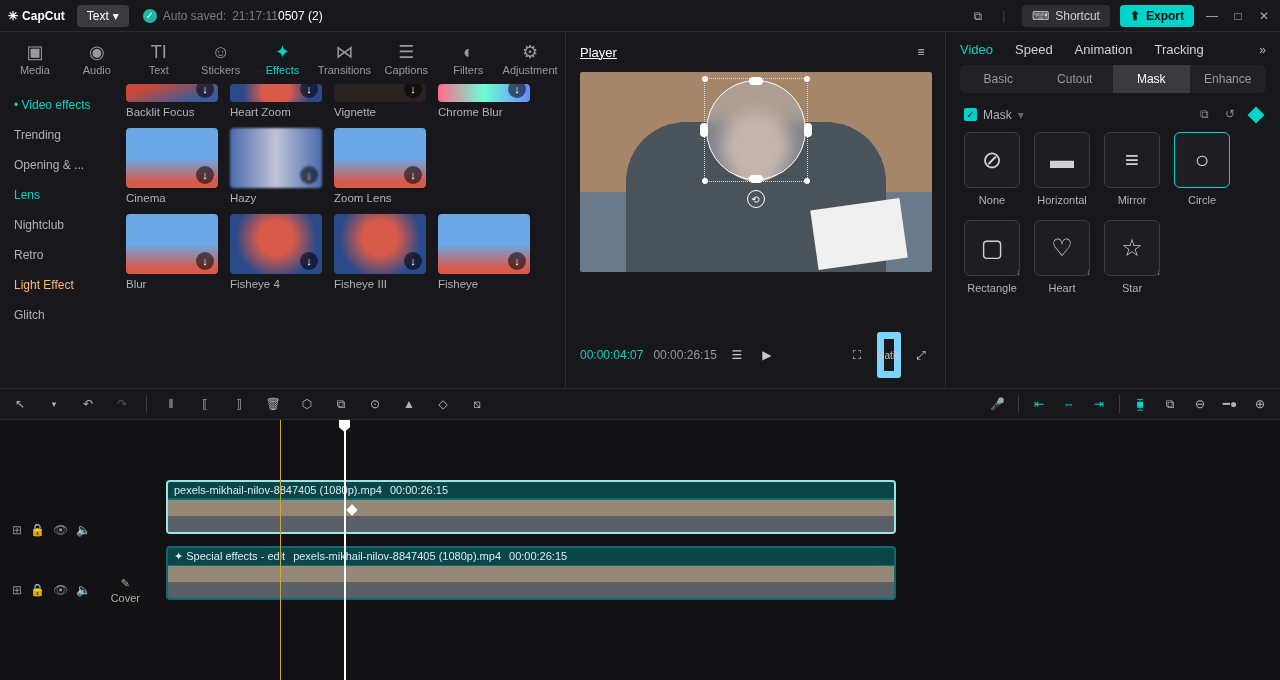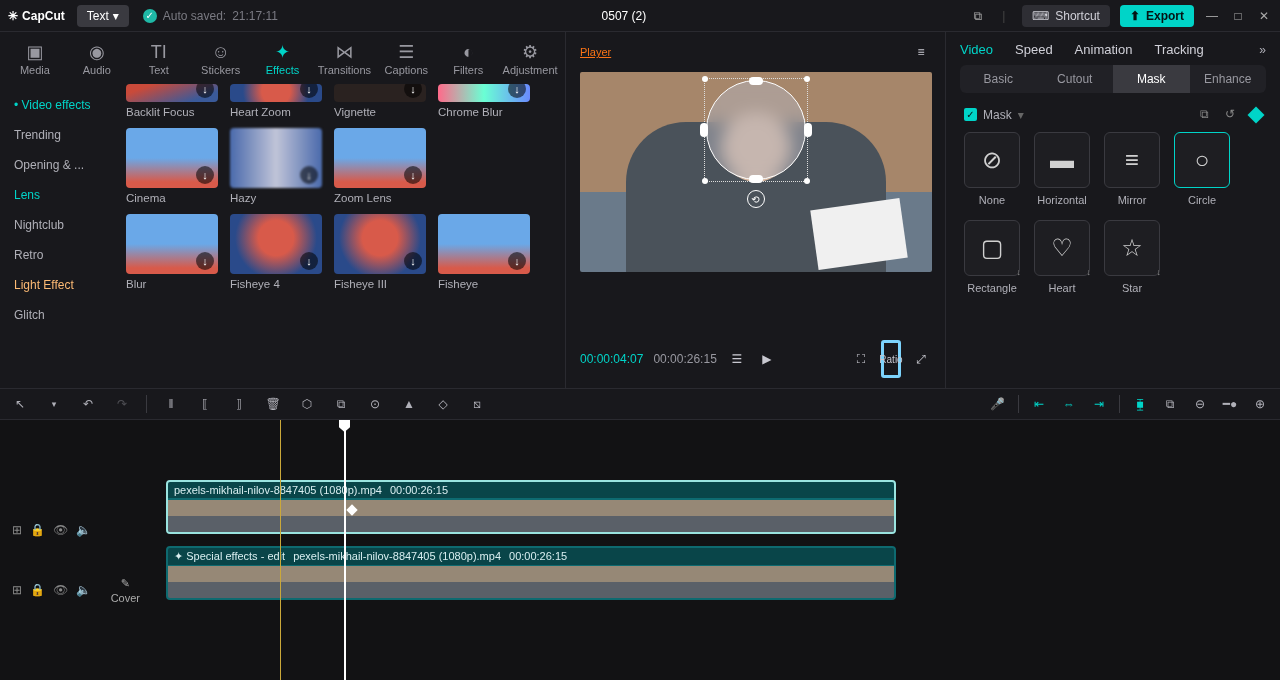--- a/index.html
+++ b/index.html
@@ -4,21 +4,21 @@
 <style>
 * { margin:0; padding:0; box-sizing:border-box; font-family:-apple-system,BlinkMacSystemFont,"Segoe UI",sans-serif; }
 body { background:#0d0d10; color:#b0b0b8; width:1280px; height:680px; overflow:hidden; font-size:12px; }
 
 
 .topbar { height:32px; background:#18181c; display:flex; align-items:center; padding:0 8px; border-bottom:1px solid #2a2a30; }
 .logo { display:flex; align-items:center; gap:4px; color:#fff; font-weight:600; }
 .menu-btn { background:#3a3a40; color:#fff; padding:4px 10px; border-radius:4px; margin-left:12px; display:flex; align-items:center; gap:4px; cursor:pointer; }
 .autosave { display:flex; align-items:center; gap:6px; margin-left:14px; color:#7a7a82; }
 .check { width:14px; height:14px; border-radius:50%; background:#1fb8a6; display:inline-flex; align-items:center; justify-content:center; color:#fff; font-size:10px; }
-.title { flex:1; text-align:center; color:#fff; font-weight:500; }
+.title { flex:1; text-align:left; color:#fff; font-weight:500; }
 .top-right { display:flex; align-items:center; gap:10px; }
 .pill-btn { background:#2e2e34; color:#d0d0d8; padding:4px 10px; border-radius:4px; display:flex; align-items:center; gap:6px; cursor:pointer; }
 .export-btn { background:#00d4c8; color:#041414; font-weight:600; }
 .win-btn { width:16px; height:16px; display:inline-block; color:#aaa; cursor:pointer; text-align:center; line-height:16px; }
 
 
 .main { display:flex; height:356px; }
 
 
 .left-panel { width:566px; background:#18181c; display:flex; flex-direction:column; border-right:1px solid #2a2a30; }
@@ -41,41 +41,41 @@
 .th-blur { background:linear-gradient(90deg,#4a6aac,#c0c4d8,#4a6aac); filter:blur(1px); }
 .th-chrome { background:linear-gradient(90deg,#ff6a8a,#6affd4,#6a8aff); }
 .th-dark { background:#2a2220; }
 .th-sky { background:linear-gradient(180deg,#6aa8e8 50%,#d85a4a 90%); }
 .fx-dl { position:absolute; right:4px; bottom:4px; width:18px; height:18px; background:rgba(0,0,0,.55); border-radius:50%; display:flex; align-items:center; justify-content:center; color:#fff; font-size:11px; }
 .fx-label { font-size:11.5px; color:#b0b0b8; padding:4px 0 6px; }
 
 
 .player-panel { width:380px; background:#18181c; display:flex; flex-direction:column; border-right:1px solid #2a2a30; }
 .player-head { display:flex; align-items:center; justify-content:space-between; padding:10px 14px; }
-.player-title { color:#f97316; font-size:11px;text-decoration:underline; }
+.player-title { color:#ffffff; font-size:13px;text-decoration:underline; }
 .preview-wrap { flex:1; display:flex; align-items:flex-start; justify-content:center; padding:0 12px; }
 .preview { width:352px; height:200px; position:relative; background:linear-gradient(180deg,#a6866a 0 60%,#6a7a8a 60% 100%); border-radius:2px; overflow:hidden;}
 .suit { position:absolute; left:50%; bottom:-20px; transform:translateX(-50%); width:260px; height:170px; background:#4a525a; border-radius:60px 60px 0 0; }
 .suit::before{content:"";position:absolute;left:50%;top:-10px;transform:translateX(-50%);width:70px;height:70px;background:#d8b8a0;border-radius:50%;}
 .paper{position:absolute;right:28px;bottom:8px;width:90px;height:60px;background:#f0f0f0;transform:rotate(-8deg);}
 .mask-ov { position:absolute; left:50%; top:8px; transform:translateX(-50%); width:100px; height:100px; }
 .mask-circ { position:absolute; inset:0; border:1px solid #fff; border-radius:50%; background:rgba(180,180,190,.5); backdrop-filter:blur(8px); }
 .mask-box { position:absolute; inset:-2px; border:1px dotted #ddd; }
 .mh{position:absolute;width:8px;height:14px;background:#fff;border-radius:4px;}
 .mh.l{left:-6px;top:50%;transform:translateY(-50%);} .mh.r{right:-6px;top:50%;transform:translateY(-50%);}
 .mh.t{top:-6px;left:50%;transform:translateX(-50%) rotate(90deg);} .mh.b{bottom:-6px;left:50%;transform:translateX(-50%) rotate(90deg);}
 .mc{position:absolute;width:6px;height:6px;background:#fff;border-radius:50%;}
 .mc.tl{top:-3px;left:-3px}.mc.tr{top:-3px;right:-3px}.mc.bl{bottom:-3px;left:-3px}.mc.br{bottom:-3px;right:-3px}
 .mrot{position:absolute;left:50%;bottom:-28px;transform:translateX(-50%);width:18px;height:18px;border:1.5px solid #fff;border-radius:50%;display:flex;align-items:center;justify-content:center;color:#fff;font-size:10px;}
 .player-ctrl { display:flex; align-items:center; gap:10px; padding:10px 14px; }
 .tc { color:#00d4c8; font-size:12px; }
 .tc2 { color:#9898a0; }
 .spacer{flex:1}
 .pbtn{width:20px;height:20px;display:flex;align-items:center;justify-content:center;color:#c8c8d0;cursor:pointer;}
-.ratio-btn{border:3px solid #7dd3fc;padding:16px 5px;border-radius:3px;font-size:10px;}
+.ratio-btn{border:7px solid #7dd3fc;padding:16px 5px;border-radius:3px;font-size:10px;}
 
 
 .right-panel { flex:1; background:#18181c; display:flex; flex-direction:column; }
 .prop-tabs { display:flex; padding:10px 14px 8px; gap:22px; align-items:center; }
 .prop-tab { color:#d0d0d8; font-size:13px; cursor:pointer; }
 .prop-tab.active { color:#00d4c8; }
 .prop-subtabs { margin:0 14px; border-radius:6px; overflow:hidden; display:flex; background:#212126; }
 .prop-sub { flex:1; text-align:center; padding:7px 0; color:#9898a0; cursor:pointer; font-size:12px; }
 .prop-sub.active { background:#3a3a40; color:#fff; }
 .mask-head { display:flex; align-items:center; justify-content:space-between; padding:14px 18px 8px; }

